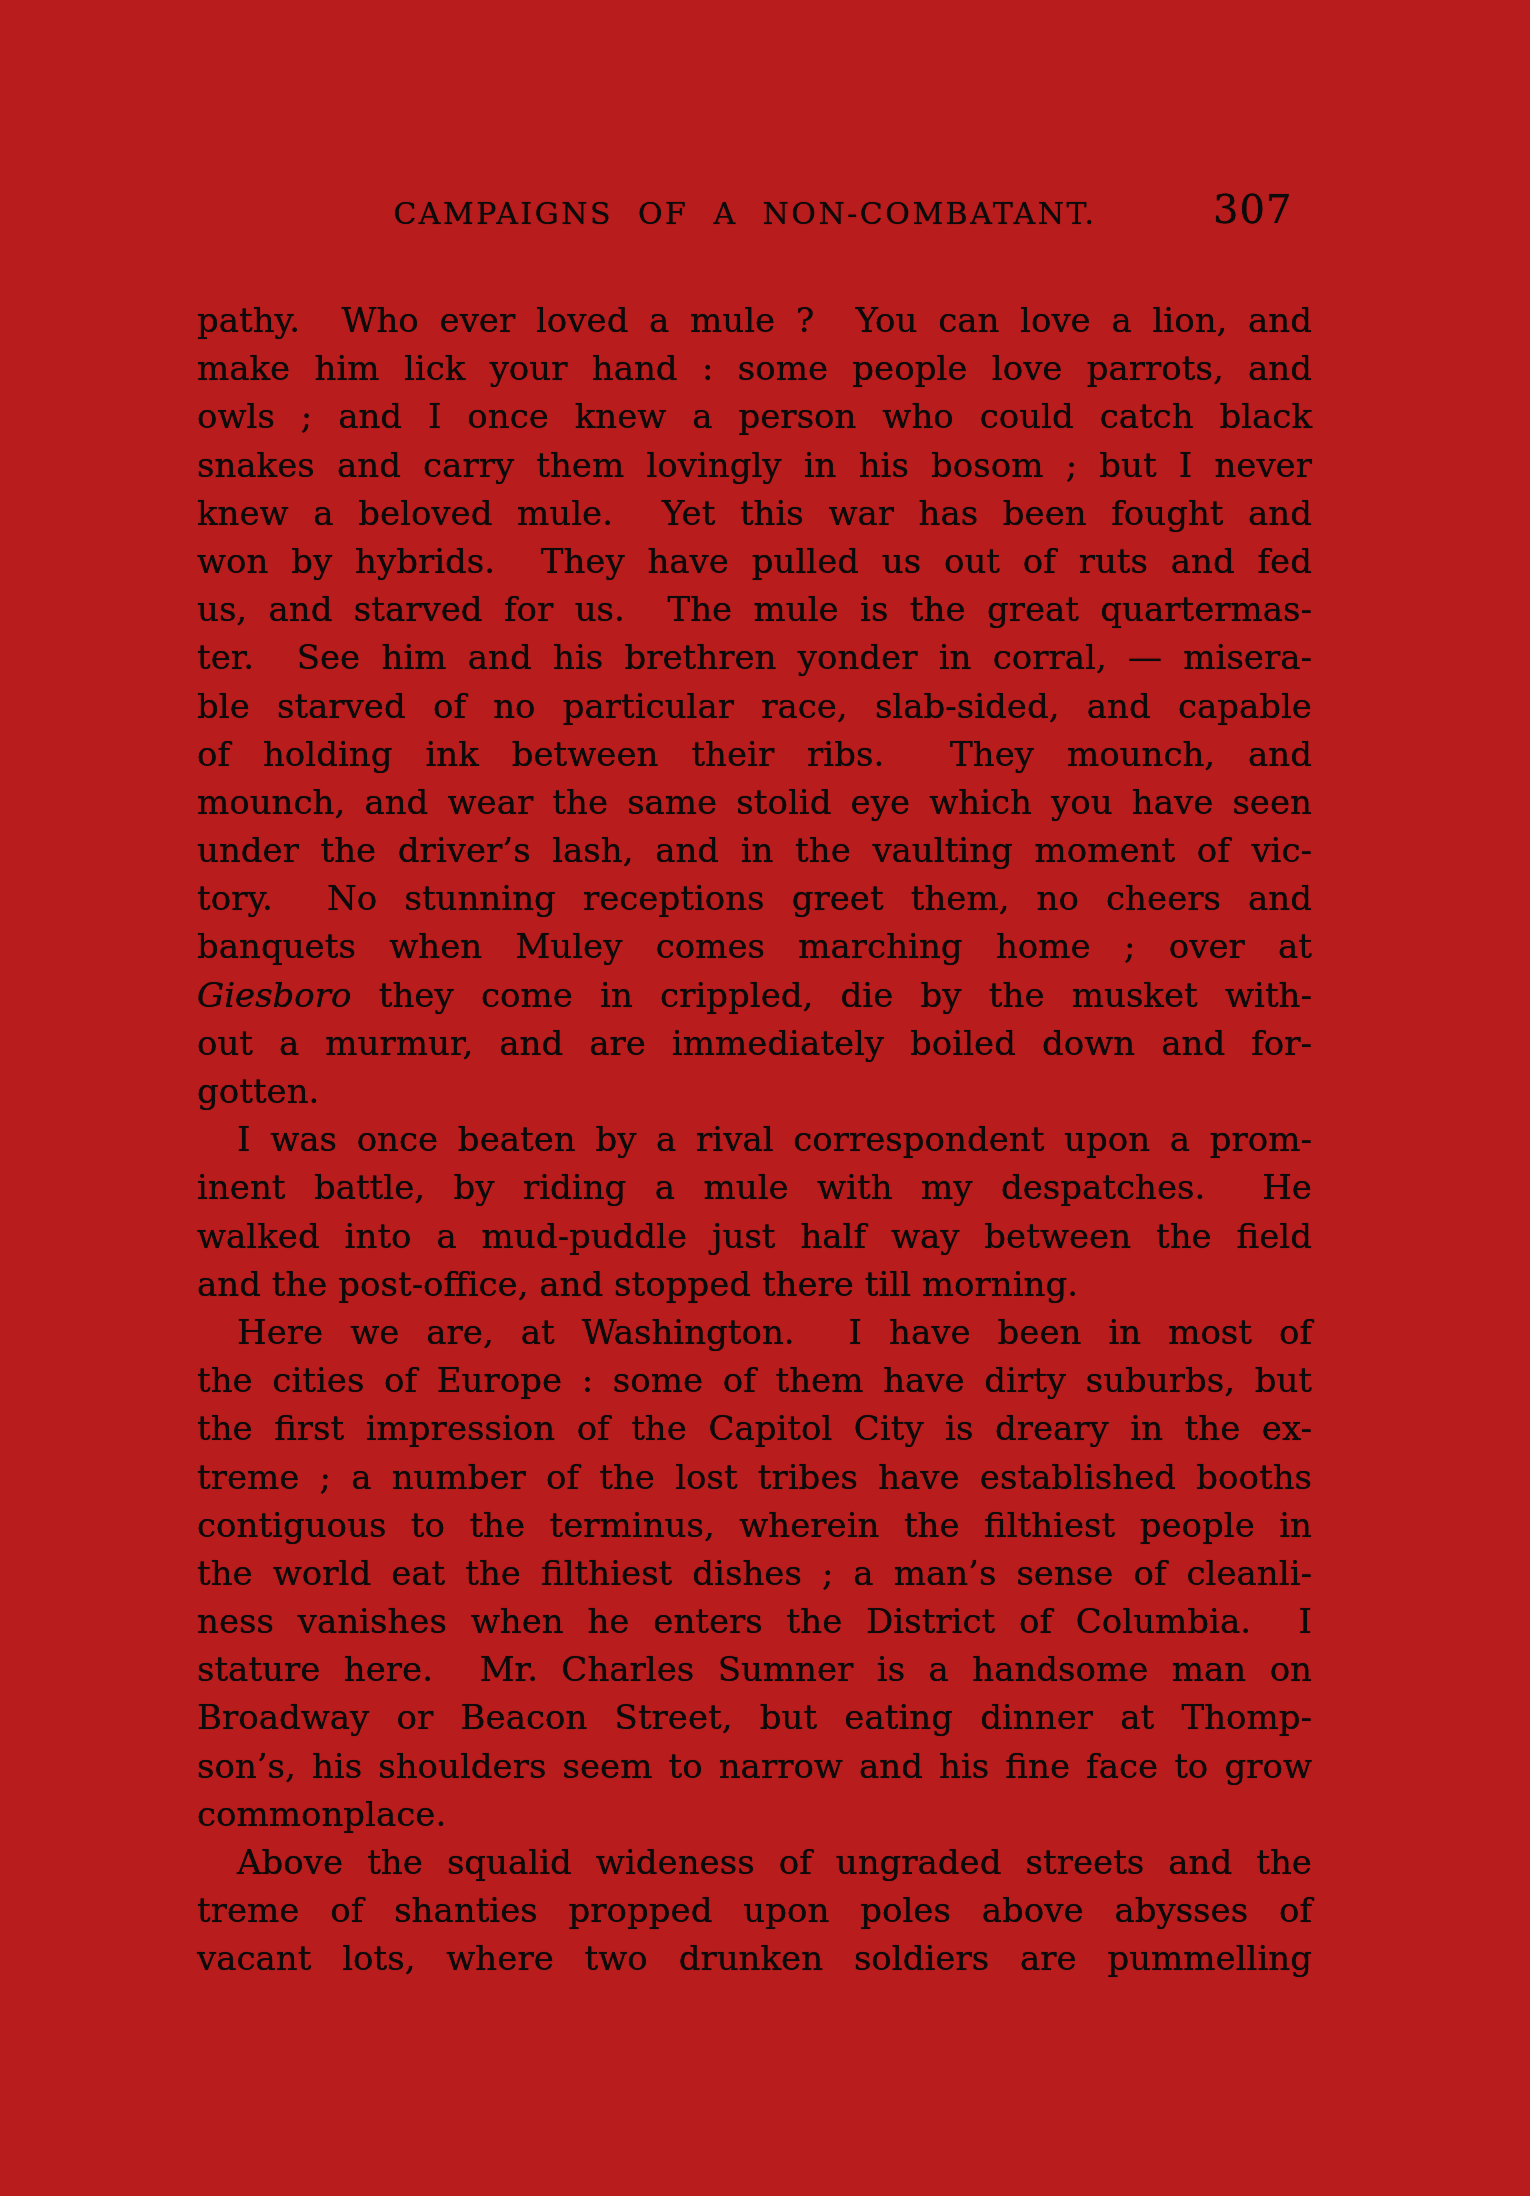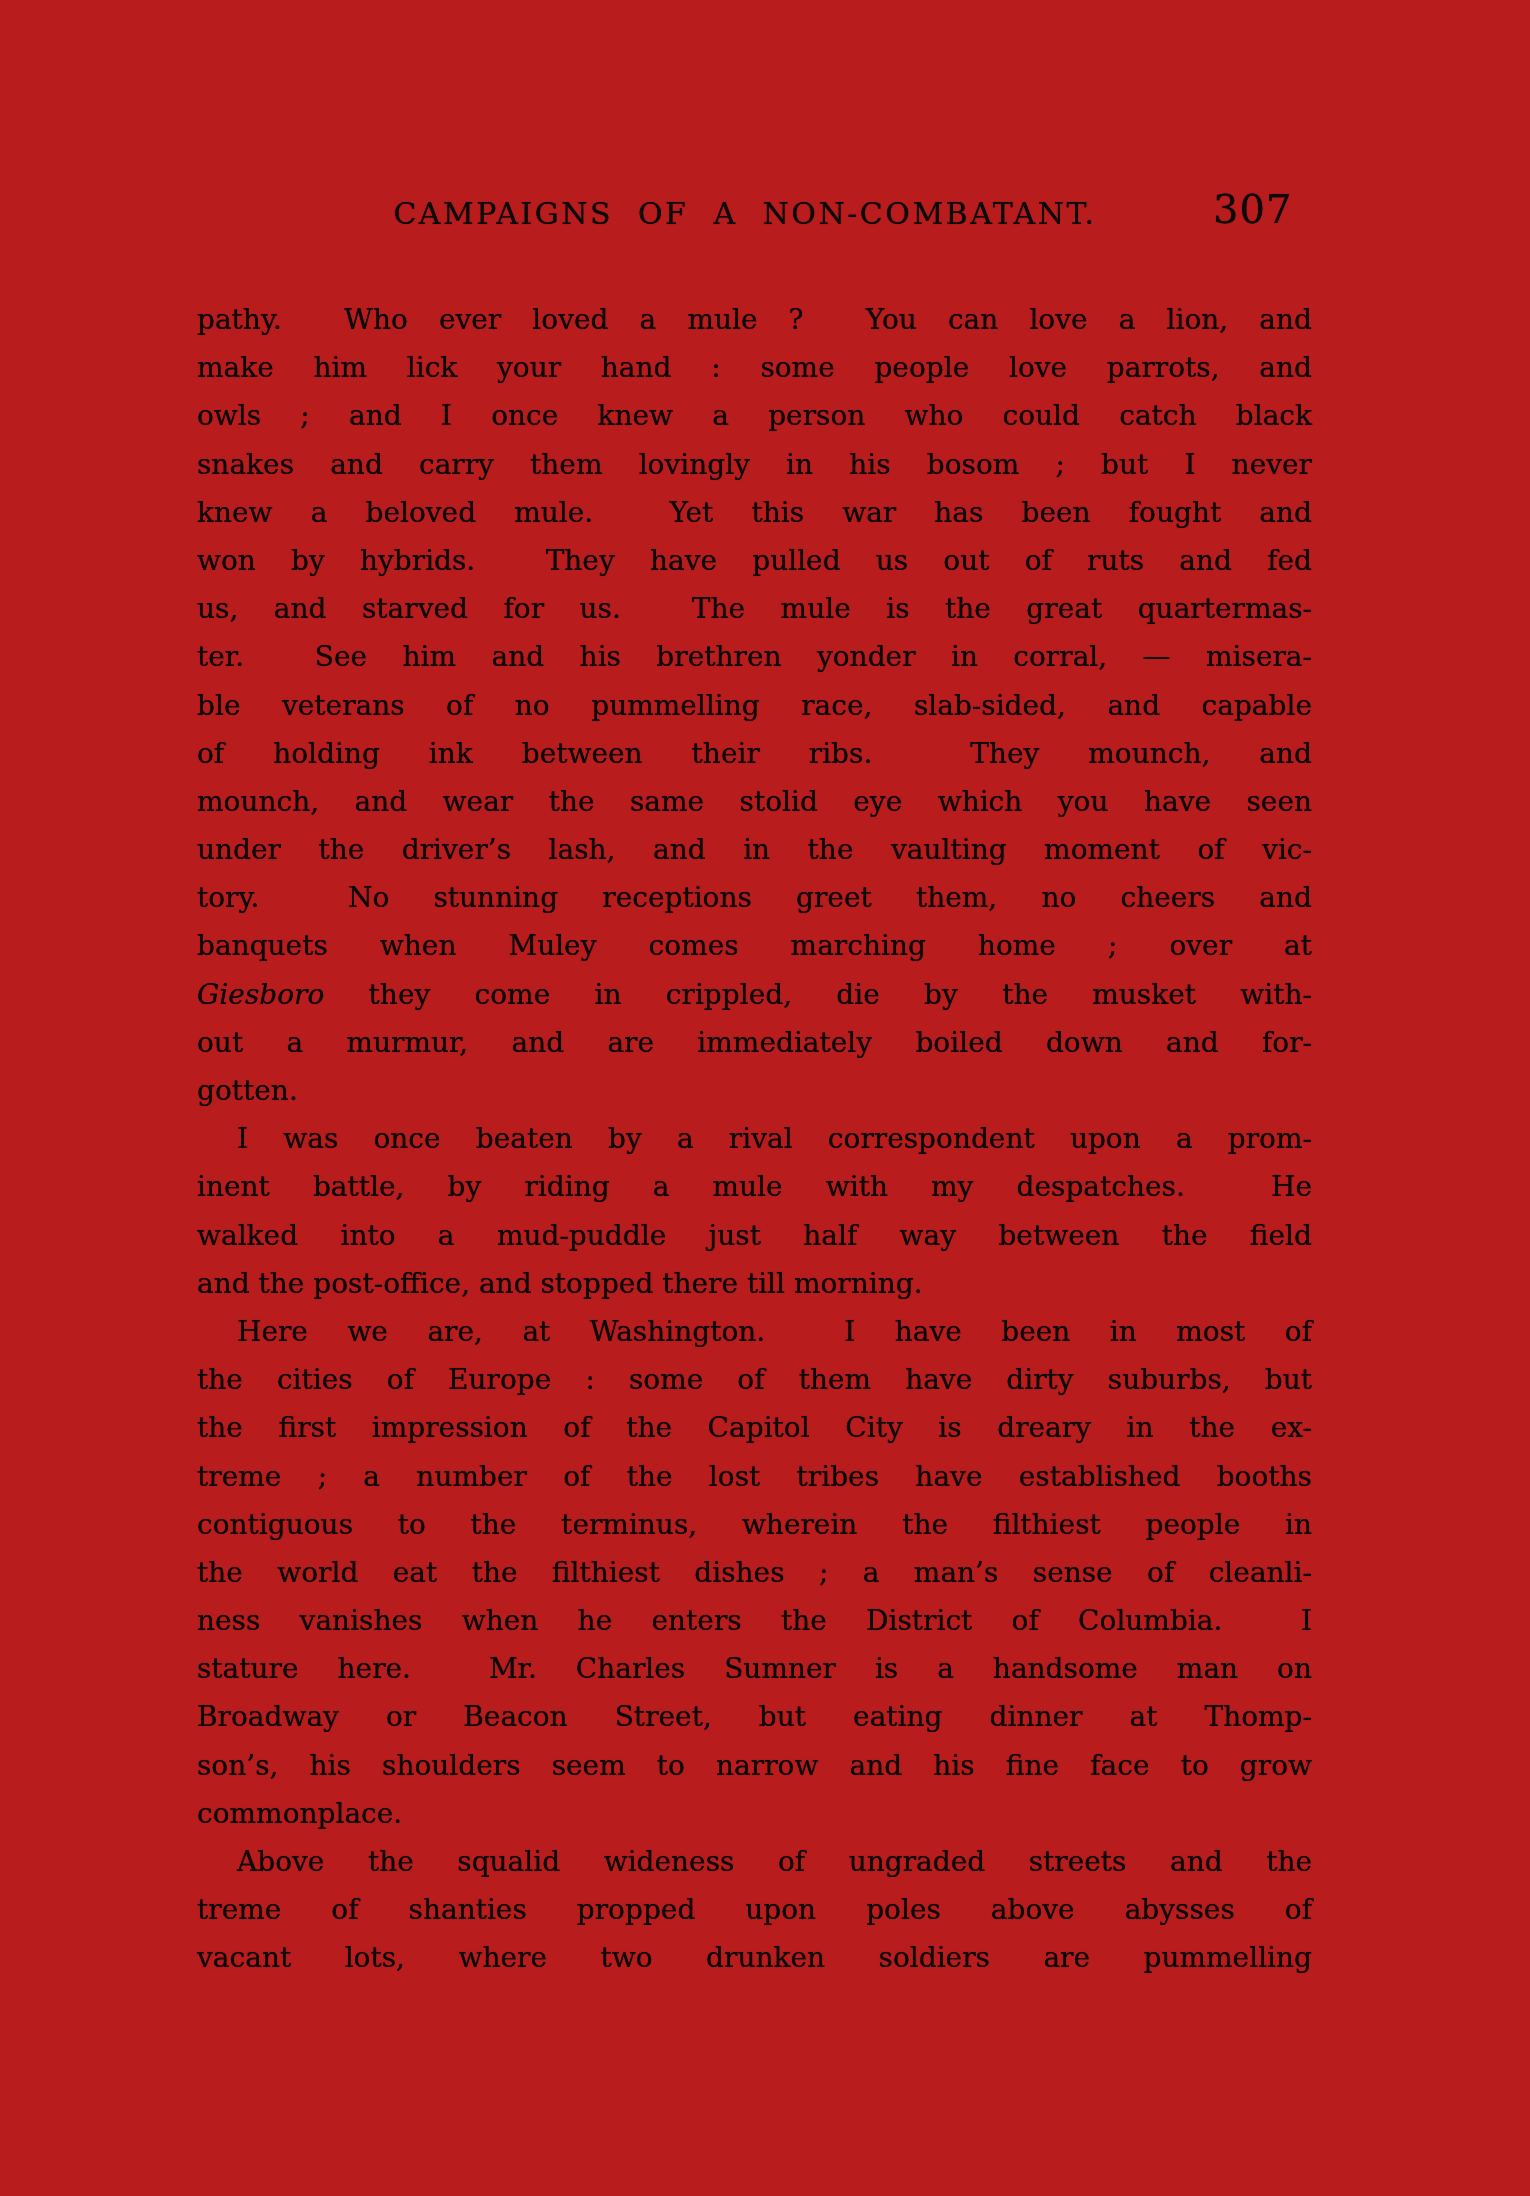--- a/index.html
+++ b/index.html
@@ -30,21 +30,21 @@
     font-size: 40px;
     letter-spacing: 1px;
     text-shadow: 0 0 0.8px rgba(0,0,0,0.85);
   }
 
   
   .body-text {
     position: absolute;
     top: 296px; left: 197px;
     width: 1115px;
-    font-size: 28px;
+    font-size: 34px;
     text-shadow: 0 0 0.7px rgba(0,0,0,0.8);
   }
   .paragraph { margin: 0; padding: 0; }
   .line {
     height: 48.2px;
     line-height: 48.2px;
     text-align: justify;
     text-align-last: justify;
     overflow: visible;
   }
@@ -64,21 +64,21 @@
   <div class="body-text">
       <div class="paragraph">
         <div class="line"><span class="">pathy.&nbsp; Who ever loved a mule ?&nbsp; You can love a lion, and</span></div>
         <div class="line"><span class="">make him lick your hand : some people love parrots, and</span></div>
         <div class="line"><span class="">owls ; and I once knew a person who could catch black</span></div>
         <div class="line"><span class="">snakes and carry them lovingly in his bosom ; but I never</span></div>
         <div class="line"><span class="">knew a beloved mule.&nbsp; Yet this war has been fought and</span></div>
         <div class="line"><span class="">won by hybrids.&nbsp; They have pulled us out of ruts and fed</span></div>
         <div class="line"><span class="">us, and starved for us.&nbsp; The mule is the great quartermas-</span></div>
         <div class="line"><span class="">ter.&nbsp; See him and his brethren yonder in corral, — misera-</span></div>
-        <div class="line"><span class="">ble veterans of no pummelling race, slab-sided, and capable</span></div>
+        <div class="line"><span class="">ble starved of no particular race, slab-sided, and capable</span></div>
         <div class="line"><span class="">of holding ink between their ribs.&nbsp; They mounch, and</span></div>
         <div class="line"><span class="">mounch, and wear the same stolid eye which you have seen</span></div>
         <div class="line"><span class="">under the driver’s lash, and in the vaulting moment of vic-</span></div>
         <div class="line"><span class="">tory.&nbsp; No stunning receptions greet them, no cheers and</span></div>
         <div class="line"><span class="">banquets when Muley comes marching home ; over at</span></div>
         <div class="line"><span class="em">Giesboro</span><span class=""> they come in crippled, die by the musket with-</span></div>
         <div class="line"><span class="">out a murmur, and are immediately boiled down and for-</span></div>
         <div class="line flush"><span class="">gotten.</span></div>
       </div>
       <div class="paragraph">

